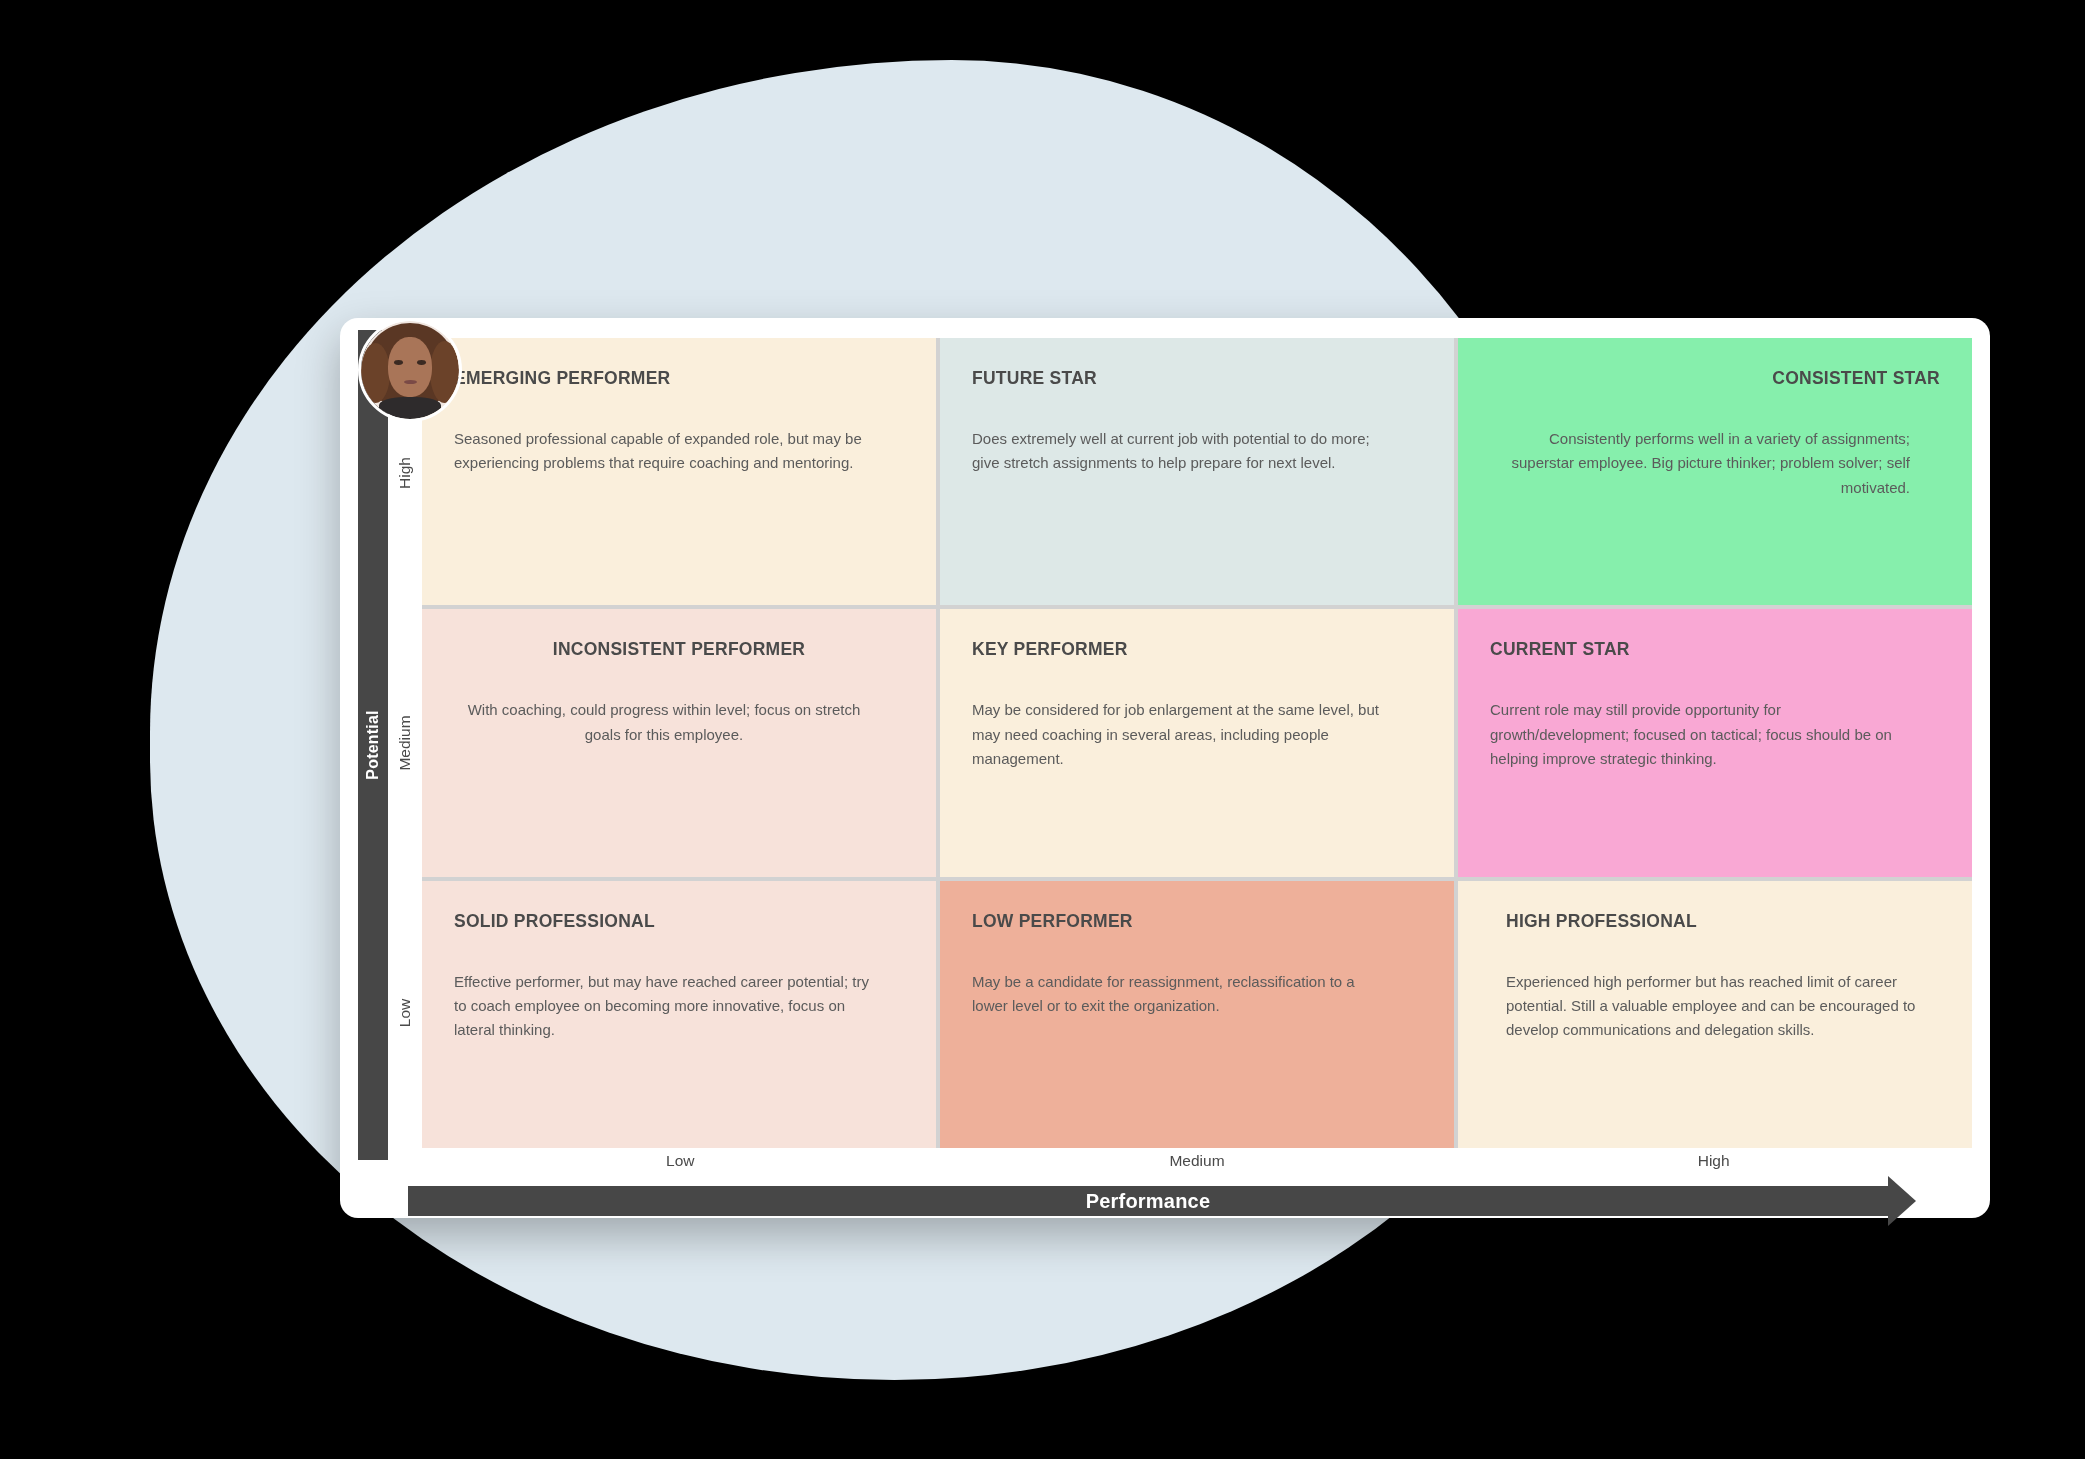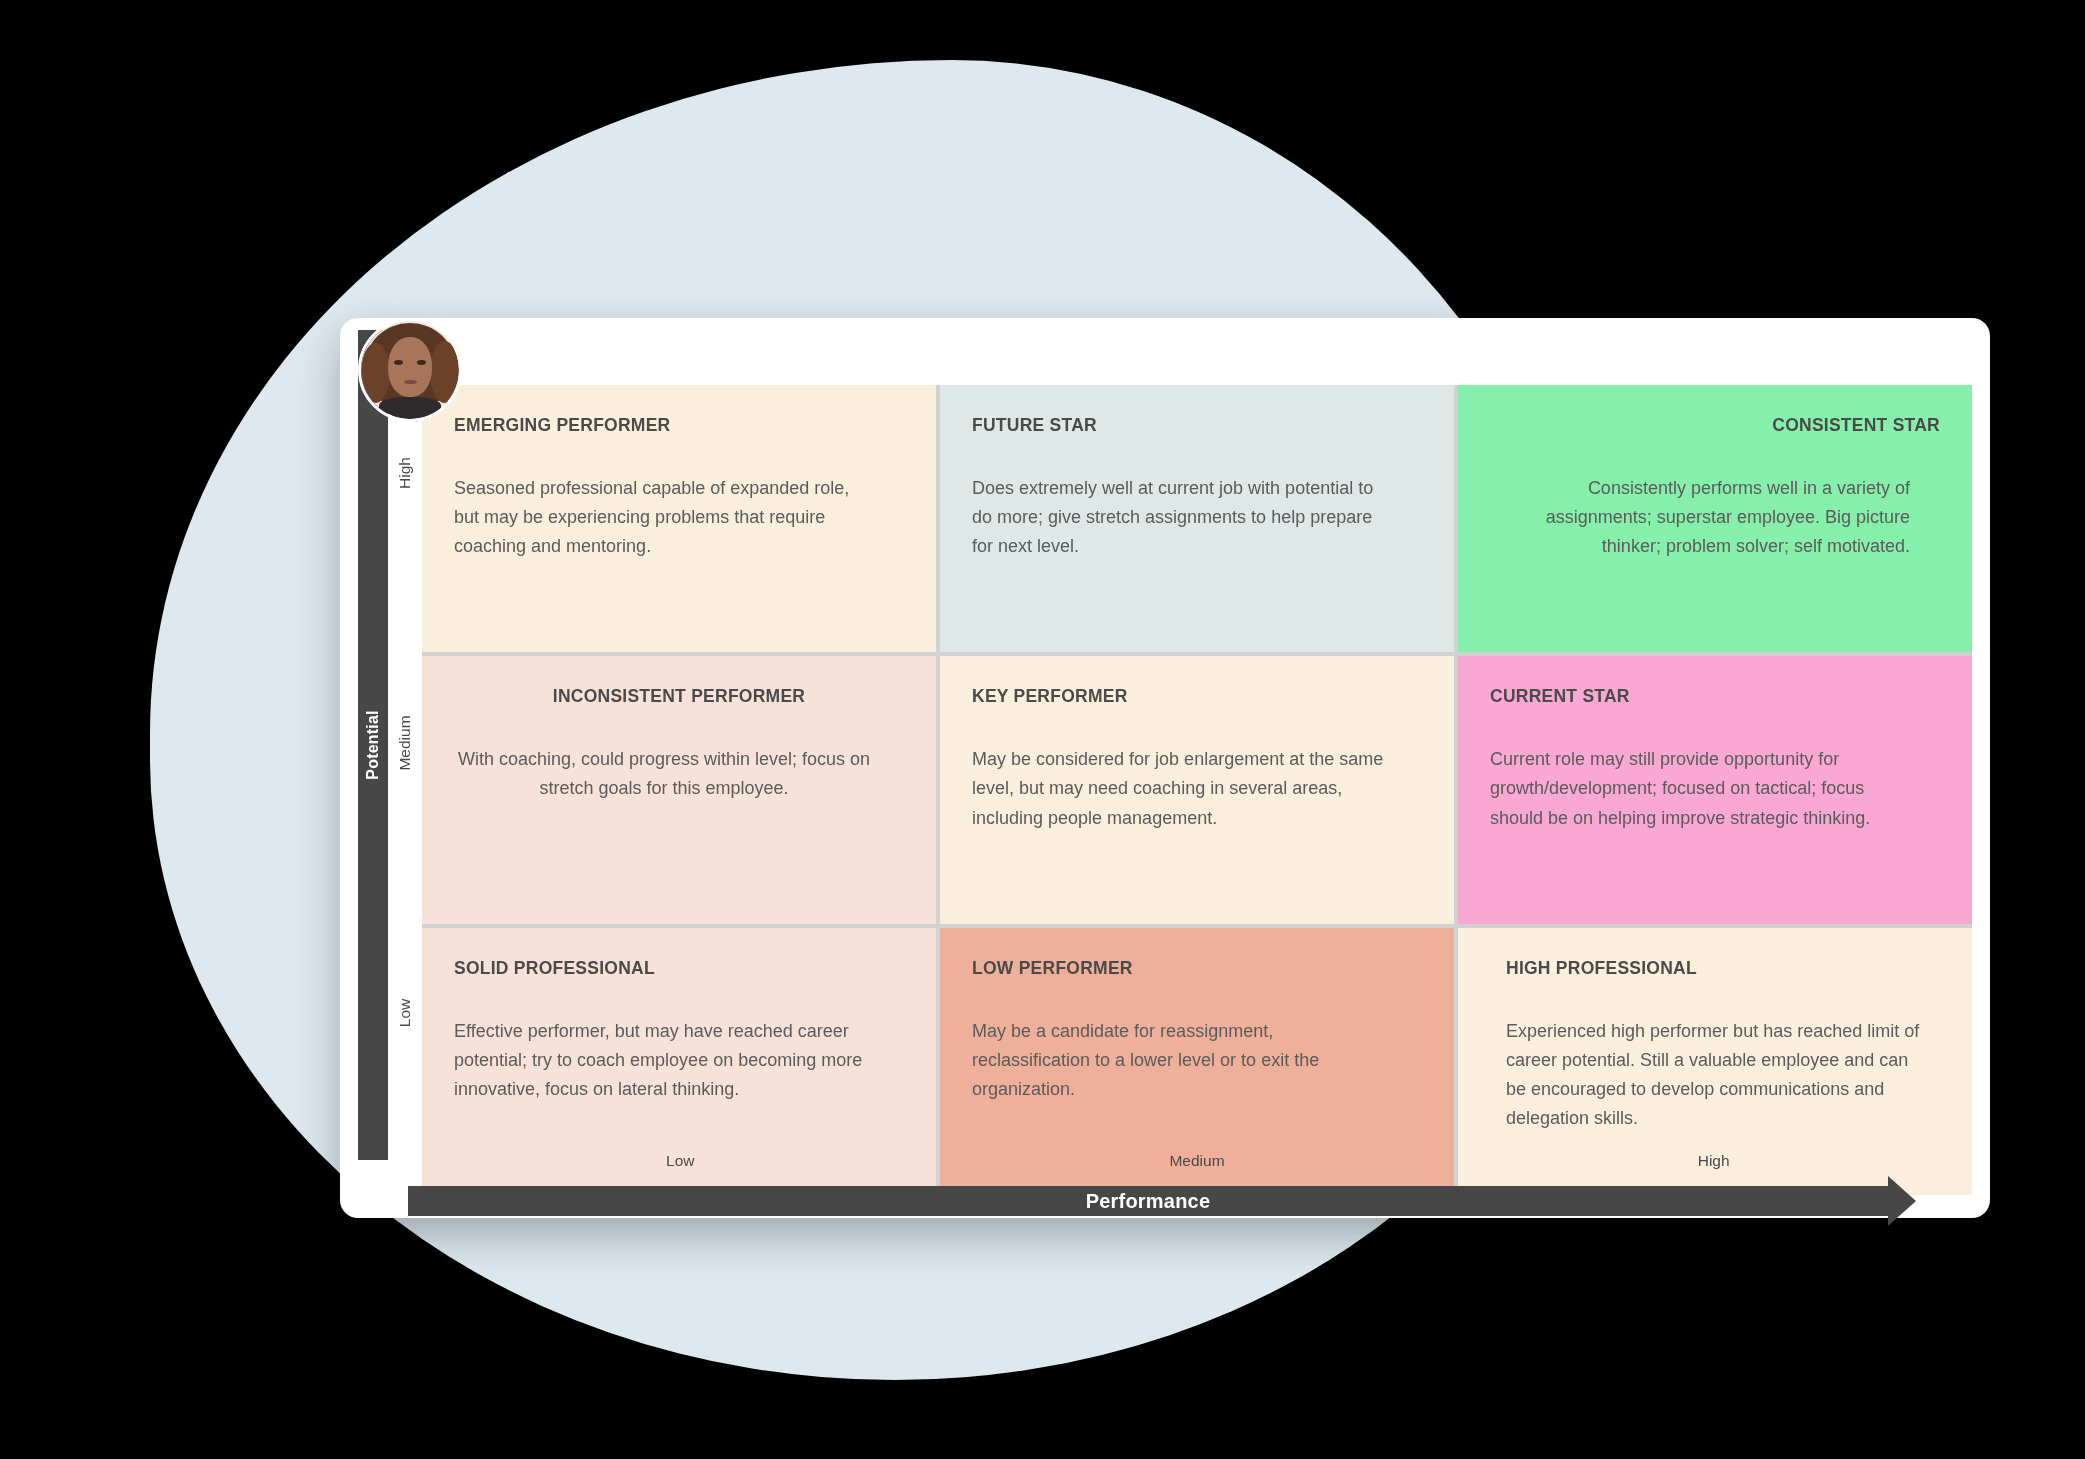--- a/index.html
+++ b/index.html
@@ -46,21 +46,20 @@
   }
 
   
   .grid-wrap {
     position: absolute;
     left: 422px;
     top: 338px;
     width: 1550px;
     height: 810px;
     z-index: 4;
-    margin-top: 47px;
   }
 
   .grid {
     display: grid;
     grid-template-columns: 1fr 1fr 1fr;
     grid-template-rows: 1fr 1fr 1fr;
     column-gap: 4px;
     row-gap: 4px;
     width: 100%;
     height: 100%;
@@ -76,21 +75,21 @@
   .cell-title {
     font-size: 17.5px;
     font-weight: bold;
     color: #4a4a4a;
     letter-spacing: 0.25px;
     margin-bottom: 38px;
     line-height: 1.2;
   }
 
   .cell-desc {
-    font-size: 18px;
+    font-size: 15px;
     color: #5b5b5b;
     line-height: 1.62;
     max-width: 420px;
   }
 
   
   .v-axis {
     position: absolute;
     left: 358px;
     top: 330px;

